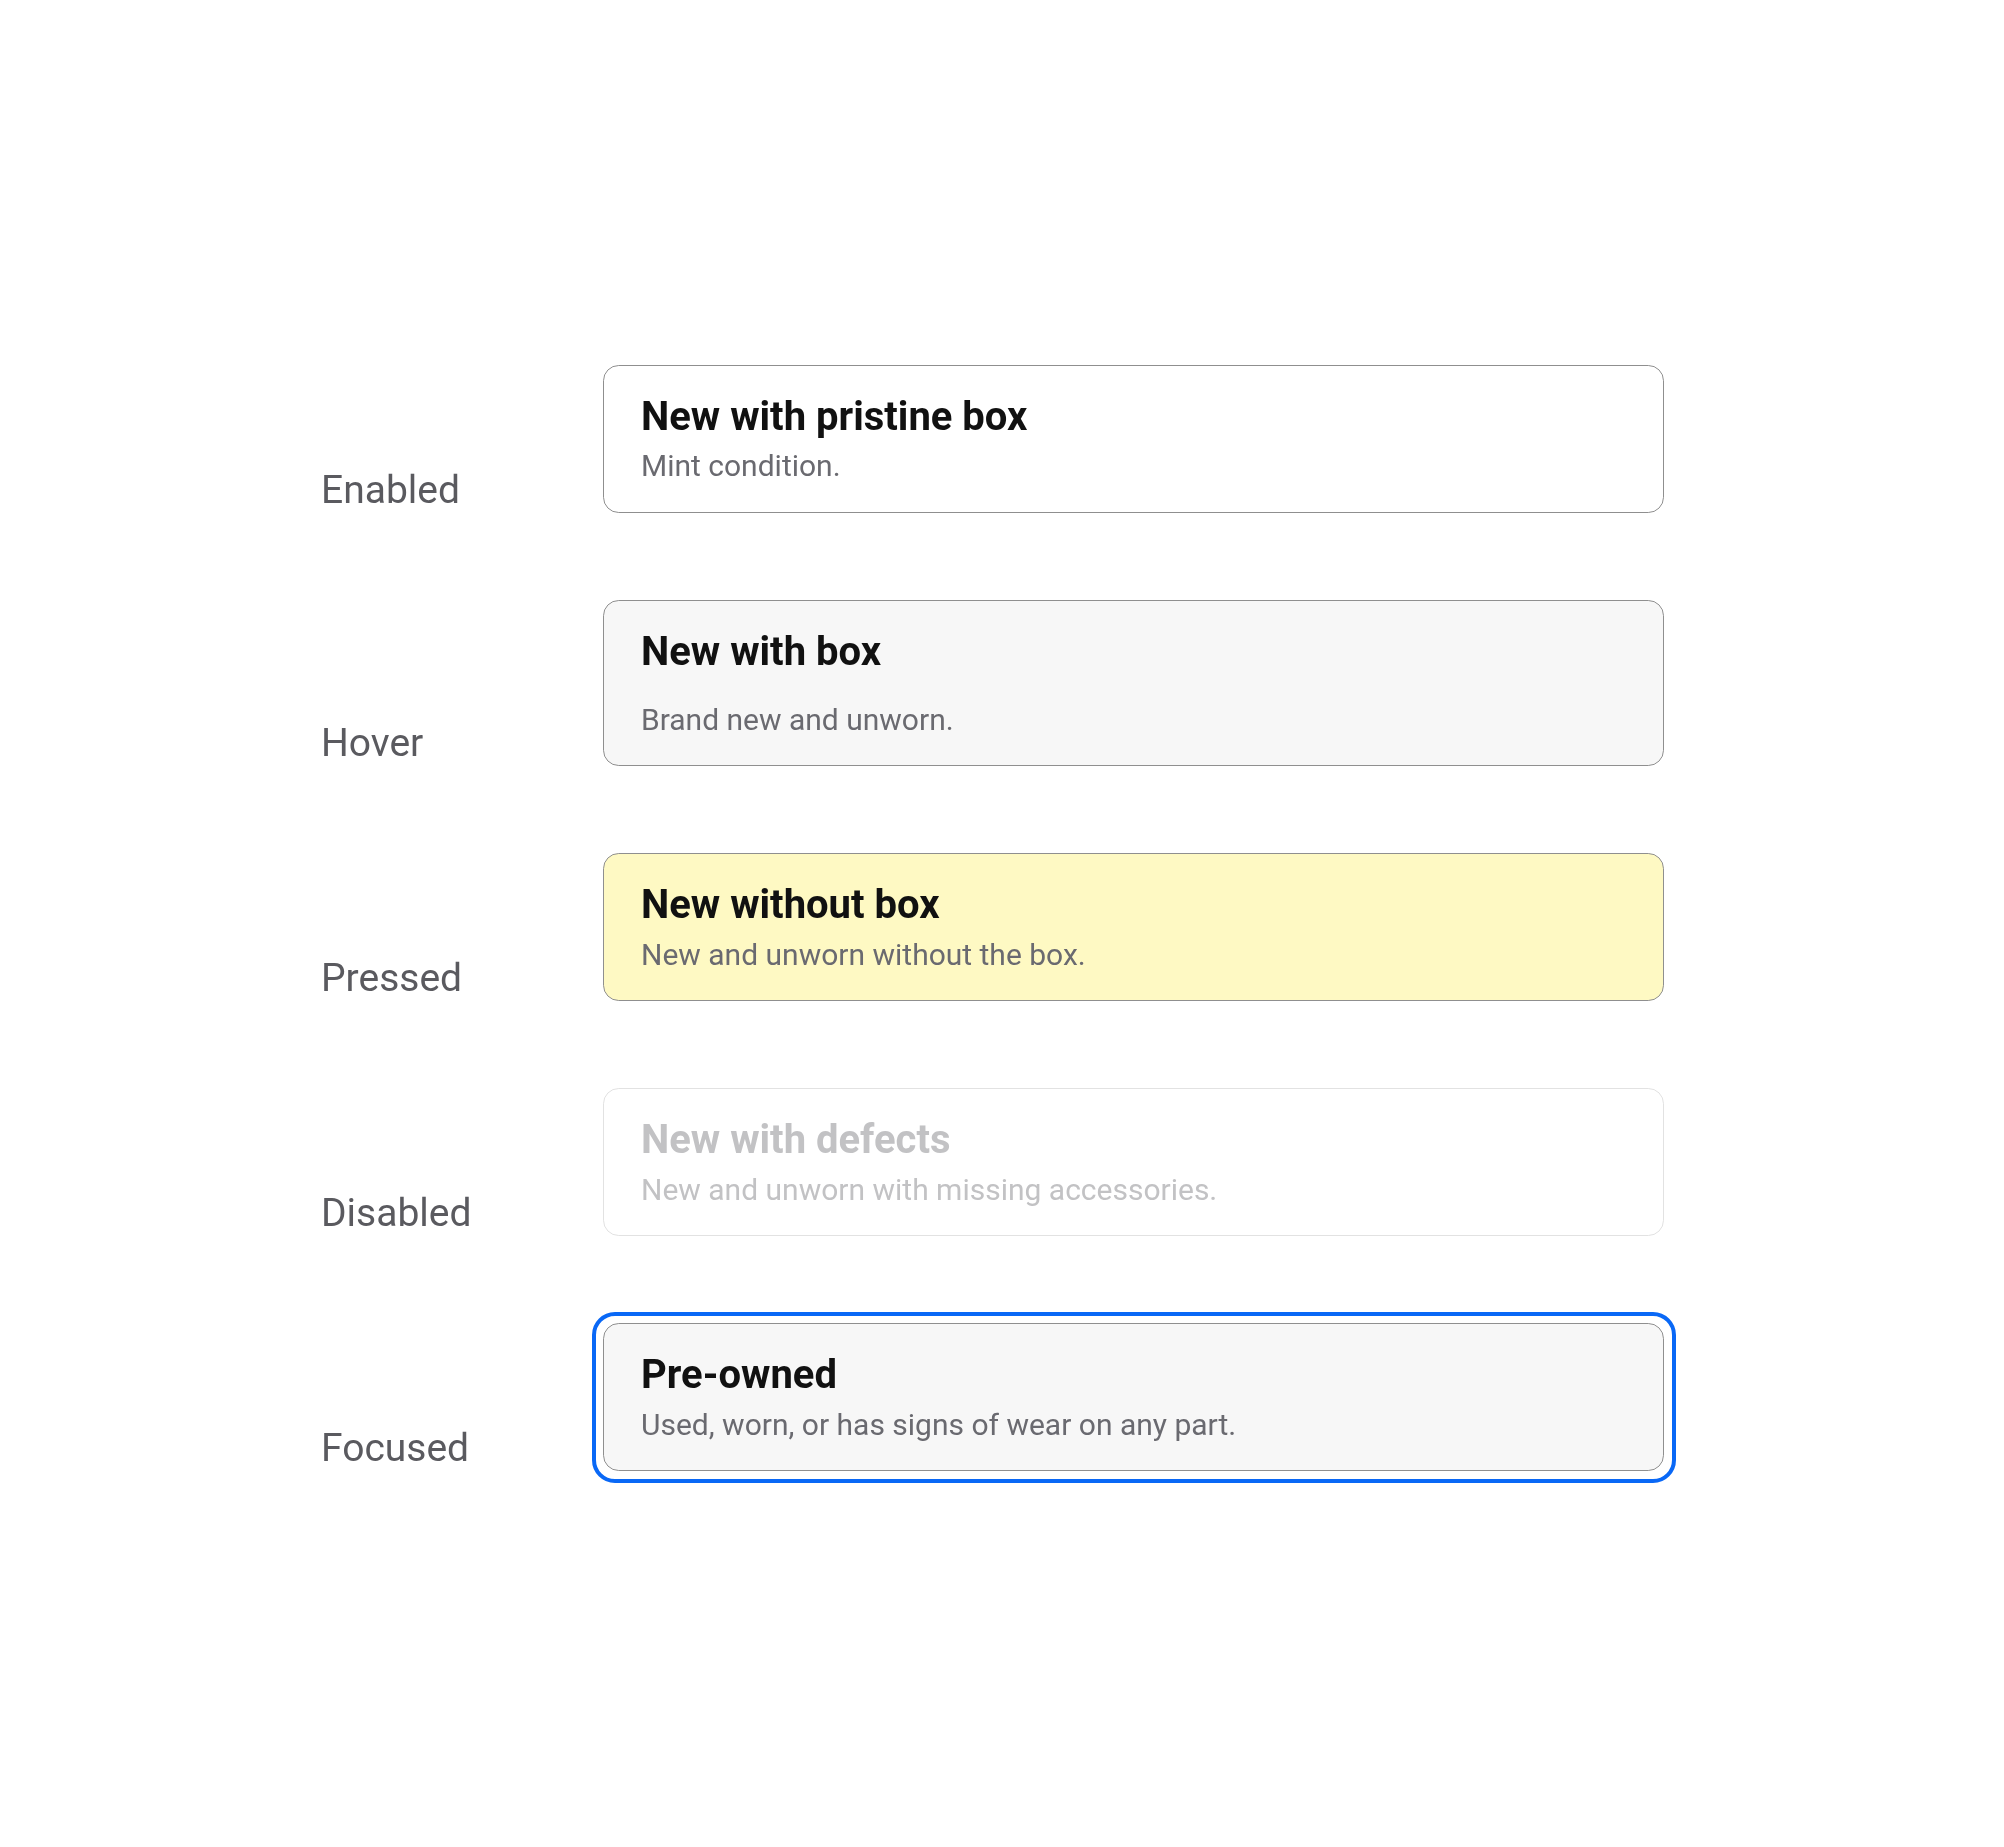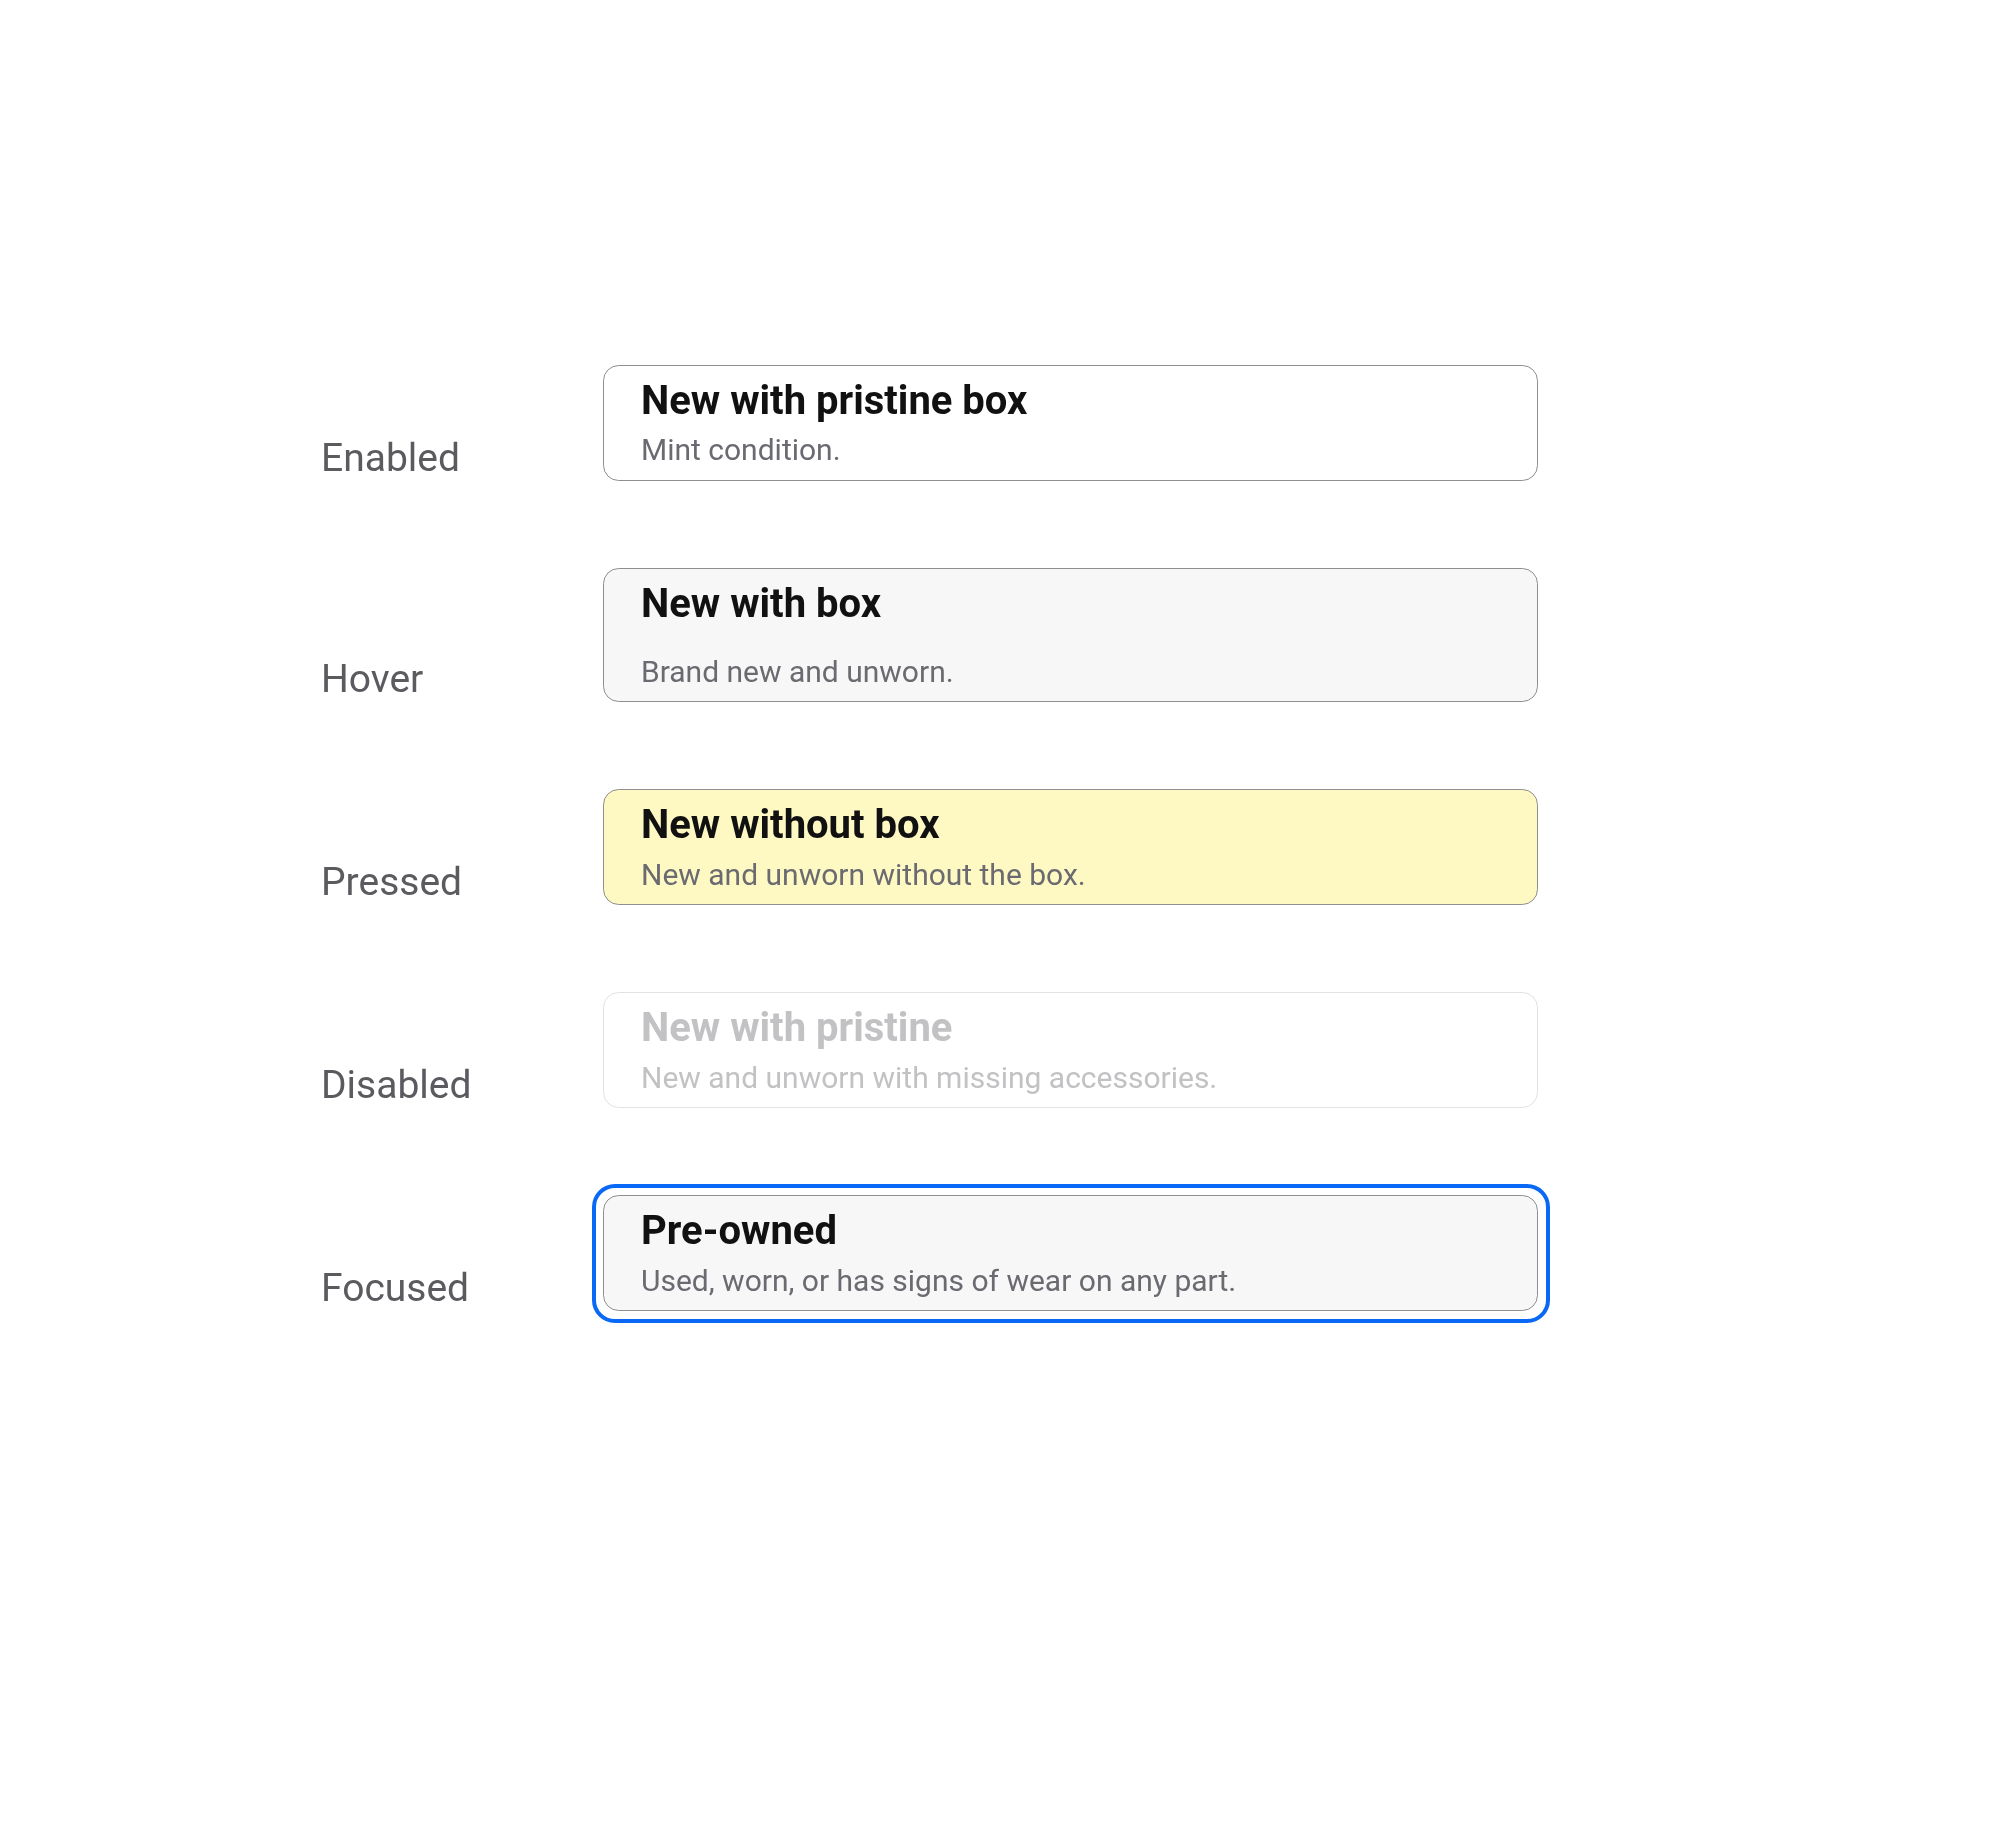--- a/index.html
+++ b/index.html
@@ -21,23 +21,23 @@
       margin-bottom: 87px;
     }
     .state-label {
       width: 282px;
       font-size: 39px;
       color: #5a5a5f;
       font-weight: 400;
       flex-shrink: 0;
     }
     .card {
-      width: 935px;
+      width: 1061px;
       border-radius: 15.7px;
-      padding: 12px 37px;
+      padding: 28px 37px;
       display: flex;
       flex-direction: column;
       justify-content: center;
       gap: 9.4px;
     }
     .card-title {
       font-size: 40px;
       font-weight: 700;
       color: #111111;
       line-height: 1.15;
@@ -119,21 +119,21 @@
   <div class="state-label">Pressed</div>
   <div class="card pressed">
     <div class="card-title">New without box</div>
     <div class="card-desc">New and unworn without the box.</div>
   </div>
 </div>
 
 <div class="row">
   <div class="state-label">Disabled</div>
   <div class="card disabled">
-    <div class="card-title">New with pristine</div>
+    <div class="card-title">New with defects</div>
     <div class="card-desc">New and unworn with missing accessories.</div>
   </div>
 </div>
 
 <div class="row">
   <div class="state-label">Focused</div>
   <div class="card focused">
     <div class="card-title">Pre-owned</div>
     <div class="card-desc">Used, worn, or has signs of wear on any part.</div>
   </div>

